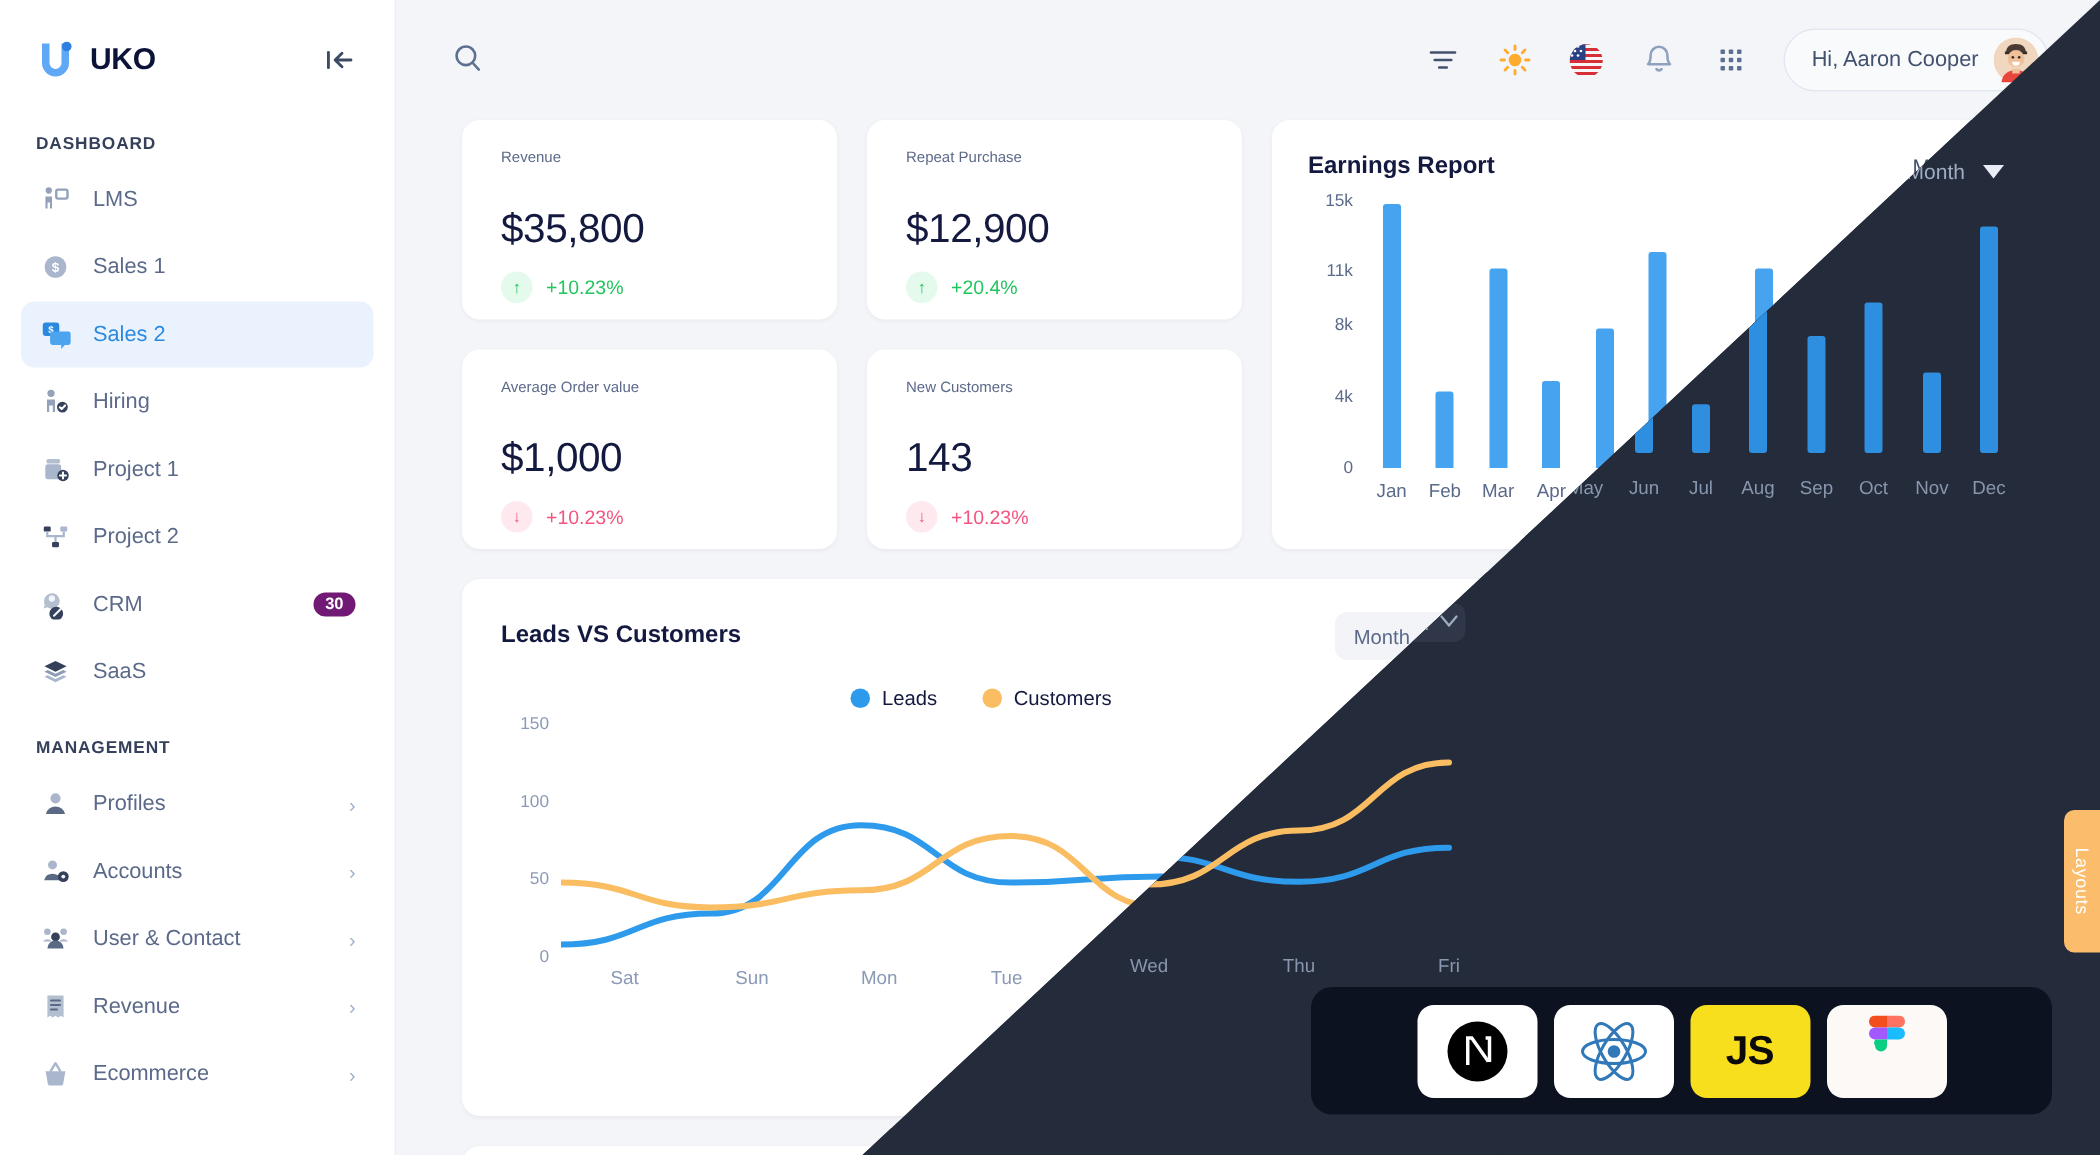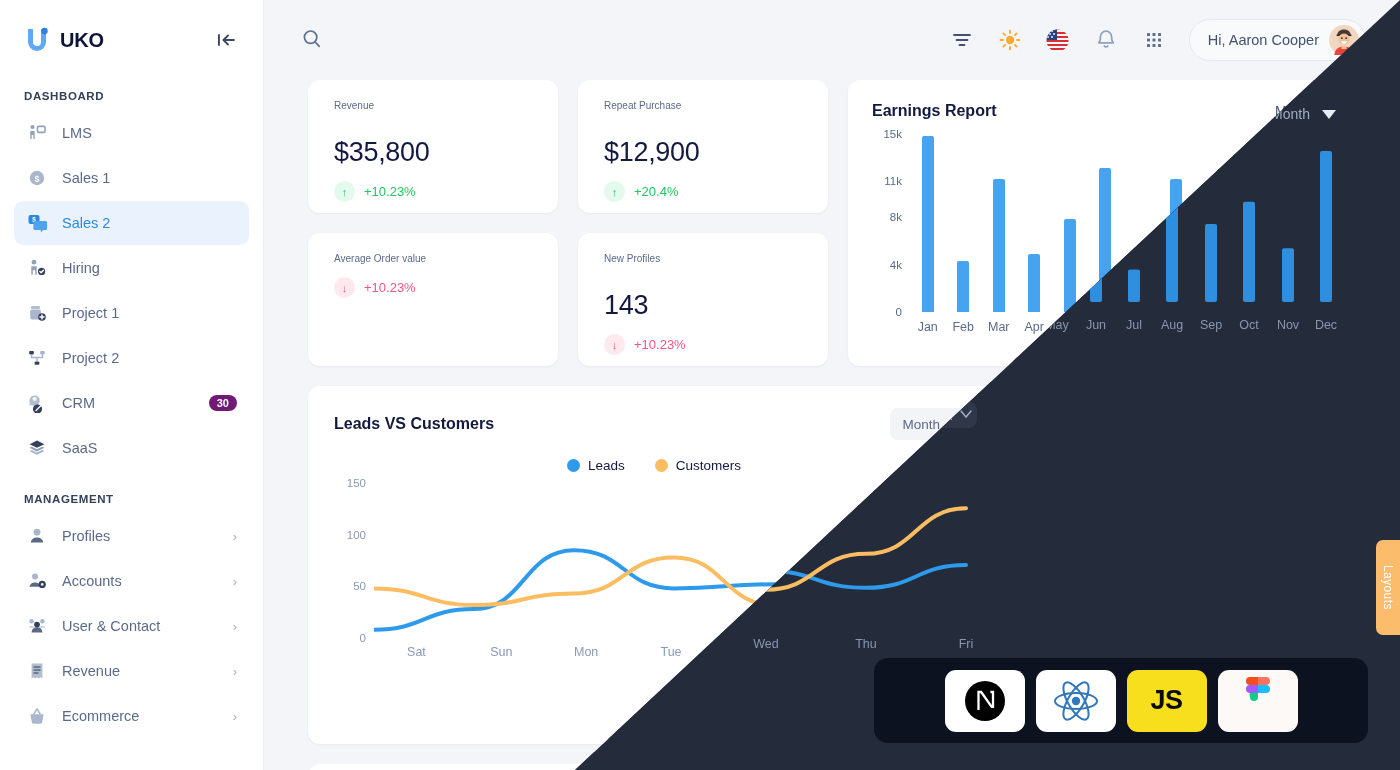--- a/index.html
+++ b/index.html
@@ -453,28 +453,29 @@
           <div class="t">Repeat Purchase</div>
           <div class="v">$12,900</div>
           <div class="delta up">
             <span class="ring">↑</span>
             <span class="p">+20.4%</span>
           </div>
         </div>
 
         <div class="card stat">
           <div class="t">Average Order value</div>
+          <div class="v">$1,000</div>
           <div class="delta down">
             <span class="ring">↓</span>
             <span class="p">+10.23%</span>
           </div>
         </div>
 
         <div class="card stat">
-          <div class="t">New Profiles</div>
+          <div class="t">New Customers</div>
           <div class="v">143</div>
           <div class="delta down">
             <span class="ring">↓</span>
             <span class="p">+10.23%</span>
           </div>
         </div>
       </section>
 
       <section class="card earn">
         <div class="c-head">

